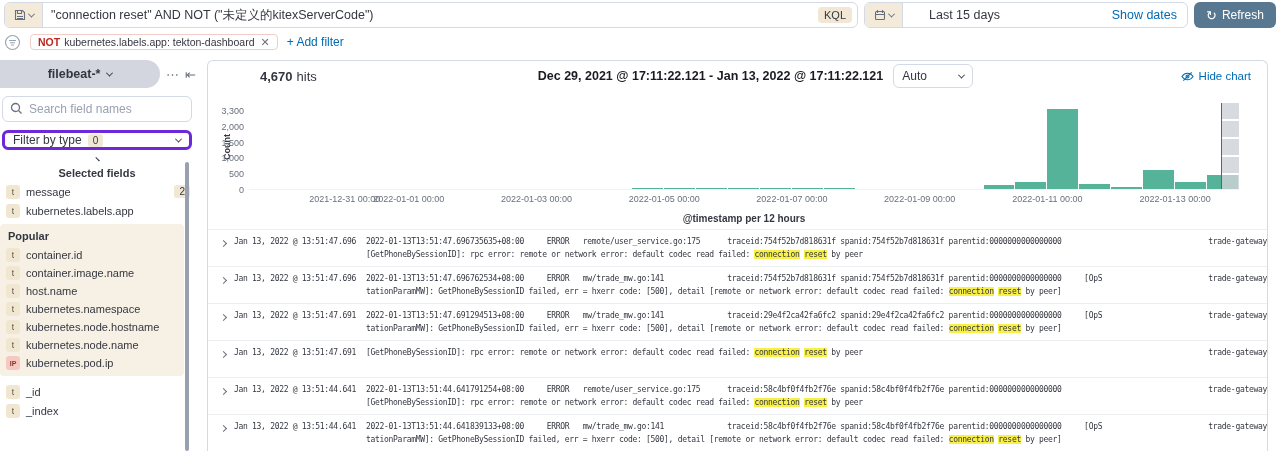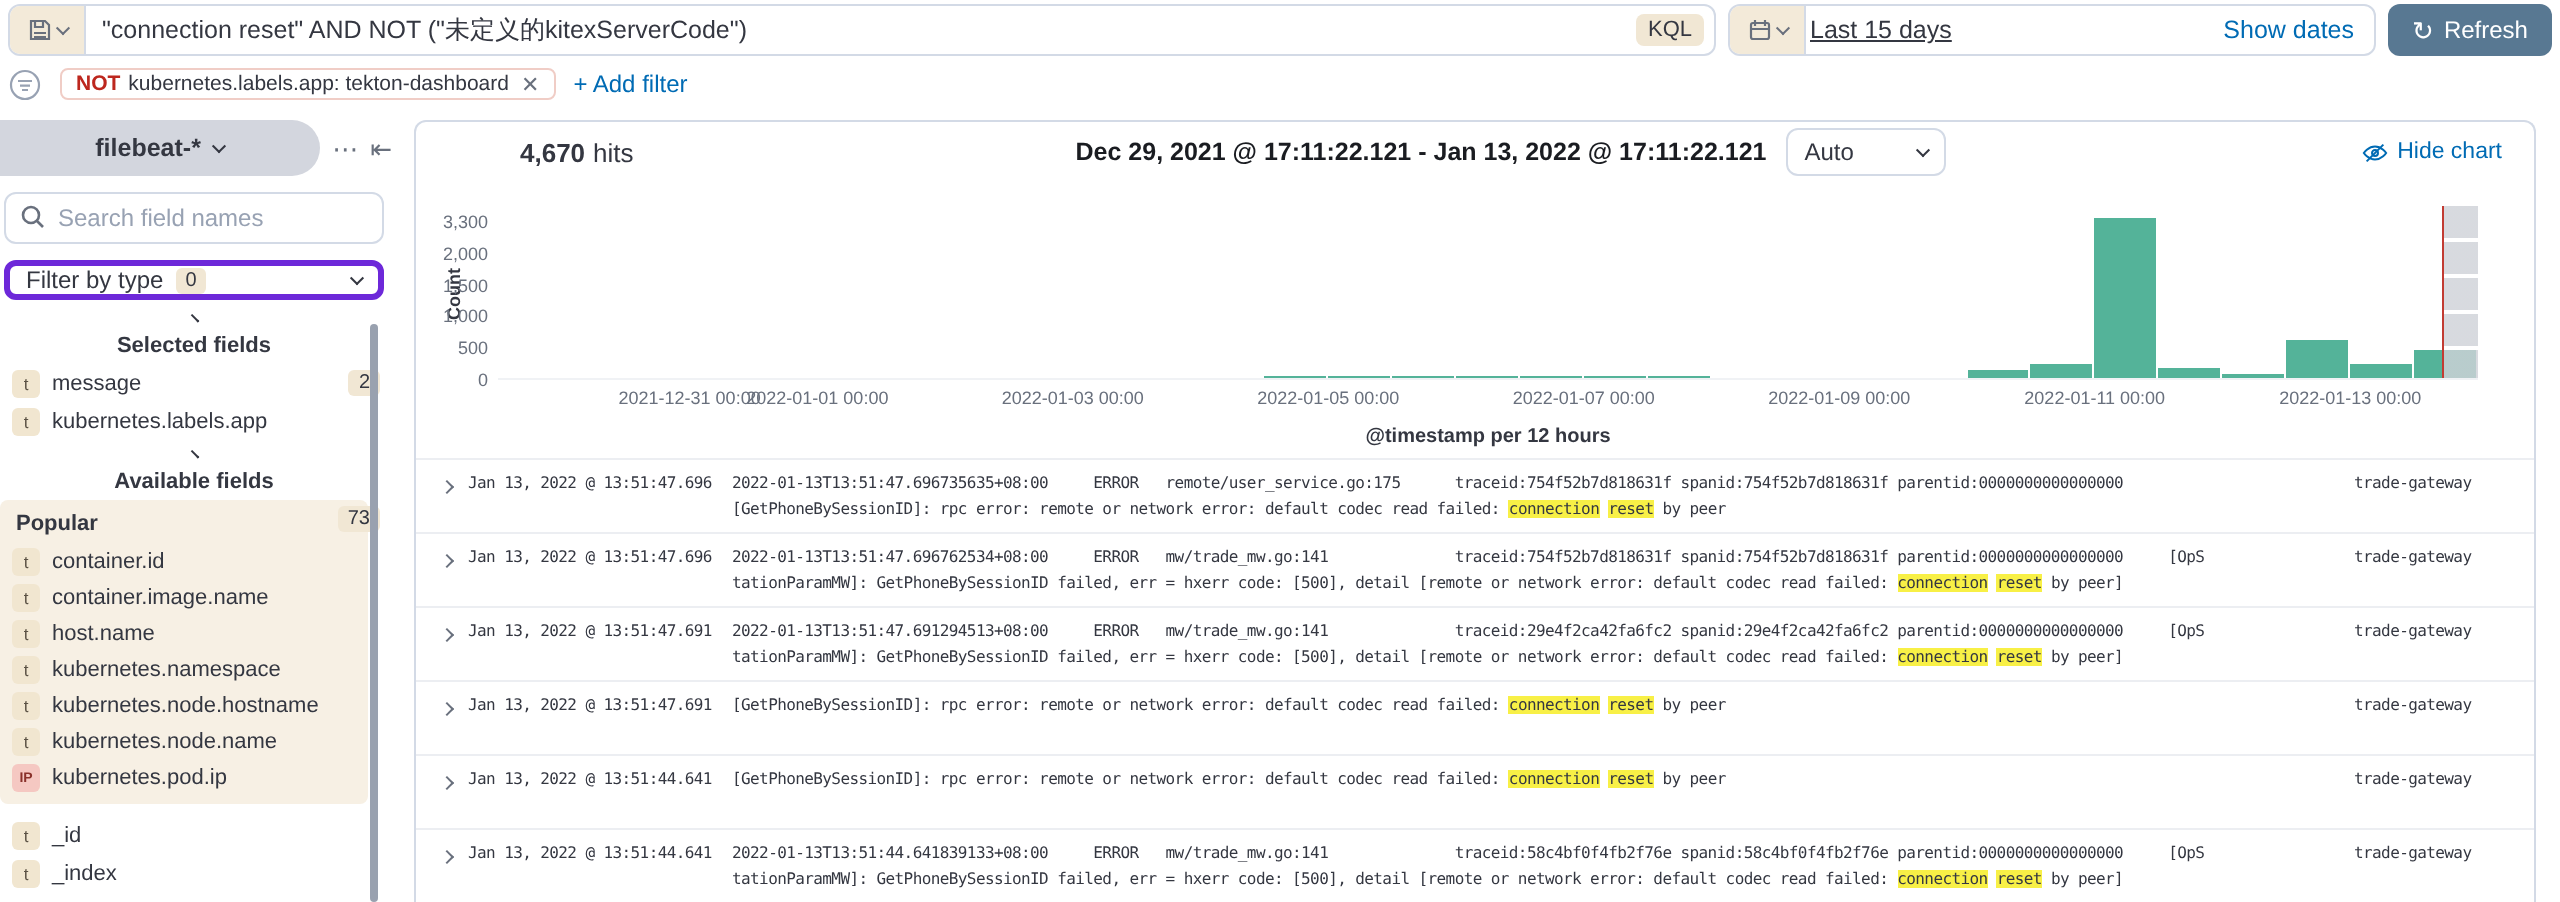--- a/index.html
+++ b/index.html
@@ -11,21 +11,21 @@
   .top-bar { position:absolute; top:2px; left:4px; right:4px; height:26px; display:flex; gap:6px; }
   .query-wrap { flex:1; display:flex; align-items:center; border:1px solid #d3dae6; border-radius:6px; background:#fff; overflow:hidden; }
   .saved-query-btn { width:38px; height:100%; background:#f3ead9; border-right:1px solid #d3dae6;
     display:flex; align-items:center; justify-content:center; gap:3px; cursor:pointer; color:#69707d; }
   .query-input { flex:1; border:0; outline:none; font-size:12.5px; padding:0 8px; color:#343741;
     font-family:"Liberation Sans",sans-serif; background:transparent; }
   .kql-badge { background:#f1e7d4; border-radius:4px; font-size:11px; padding:2px 6px; margin-right:5px; cursor:pointer; }
   .date-wrap { width:324px; display:flex; align-items:center; border:1px solid #d3dae6; border-radius:6px; background:#fff; overflow:hidden; }
   .cal-btn { width:38px; height:100%; background:#f3ead9; border-right:1px solid #d3dae6;
     display:flex; align-items:center; justify-content:center; gap:3px; cursor:pointer; color:#69707d; }
-  .date-text { font-size:12.5px; padding-left:2px; cursor:pointer;text-decoration:underline; }
+  .date-text { font-size:12.5px; padding-left:26px; cursor:pointer; }
   .show-dates { margin-left:auto; font-size:12.5px; color:#006bb4; padding-right:10px; cursor:pointer; }
   .refresh-btn { width:82px; background:#587892; border:0; border-radius:6px; color:#fff; font-size:12px;
     display:flex; align-items:center; justify-content:center; gap:5px; cursor:pointer; font-family:"Liberation Sans",sans-serif; }
   .refresh-glyph { font-size:13px; line-height:1; }
 
   
   .filter-row { position:absolute; top:31px; left:4px; height:22px; display:flex; align-items:center; gap:9px; }
   .filter-pill { display:inline-flex; align-items:center; gap:4px; height:16px; padding:0 7px;
     border:1px solid #f0cdc6; border-radius:4px; background:#fff; font-size:10.5px; cursor:pointer; }
   .not-prefix { color:#bd271e; font-weight:700; }
@@ -89,21 +89,21 @@
   .xtick { position:absolute; transform:translateX(-50%); font-size:9px; color:#69707d; white-space:nowrap; }
   .axis-title { position:absolute; left:41px; right:28px; top:122px; text-align:center; font-size:10px; font-weight:700; color:#343741; }
 
   
   .log-table { position:absolute; top:168px; left:0; right:0; }
   .log-row { height:37px; border-top:1px solid #eceef2; display:flex; padding:5px 0 0 10px;
     font-family:"DejaVu Sans Mono", monospace; font-size:8px; letter-spacing:-0.3px; line-height:13px; }
   .expand-cell { width:16px; padding-top:2px; padding-left:3px; cursor:pointer; }
   .time-cell { width:132px; white-space:pre; }
   .msg-cell { flex:1; white-space:pre; overflow:hidden; }
-  .app-cell { width:90px; white-space:pre; }
+  .app-cell { width:90px; white-space:pre;text-align:right; }
   mark { background:#f8f046; color:#343741; padding:0; }
 
   .chev { display:inline-block; width:5px; height:5px; border-right:1.4px solid currentColor;
     border-bottom:1.4px solid currentColor; transform:rotate(45deg) translate(-1px,-1px); }
   .chev-r { display:inline-block; width:5px; height:5px; border-right:1.3px solid #69707d;
     border-bottom:1.3px solid #69707d; transform:rotate(-45deg); }
   svg { display:block; }
 </style>
 </head>
 <body>
@@ -182,25 +182,20 @@
     <div id="selected-list">
         <div class="field-item">
           <span class="fbadge b-t">t</span>
           <span class="fname">message</span>
         </div>
         <div class="field-item">
           <span class="fbadge b-t">t</span>
           <span class="fname">kubernetes.labels.app</span>
         </div>
       </div>
-    <div class="sec-header" style="margin-top:8px">
-      <span class="chev"></span>
-      <span class="sec-label">Available fields</span>
-      <span class="cnt-badge">73</span>
-    </div>
     <div class="popular-panel">
       <div class="popular-label">Popular</div>
       <div id="popular-list">
           <div class="field-item">
             <span class="fbadge b-t">t</span>
             <span class="fname">container.id</span>
           </div>
           <div class="field-item">
             <span class="fbadge b-t">t</span>
             <span class="fname">container.image.name</span>
@@ -331,21 +326,21 @@
         </div>
         <div class="log-row">
           <div class="expand-cell"><span class="chev-r"></span></div>
           <div class="time-cell">Jan 13, 2022 @ 13:51:47.691</div>
           <div class="msg-cell"><div>[GetPhoneBySessionID]: rpc error: remote or network error: default codec read failed: <mark>connection</mark> <mark>reset</mark> by peer</div></div>
           <div class="app-cell">trade-gateway</div>
         </div>
         <div class="log-row">
           <div class="expand-cell"><span class="chev-r"></span></div>
           <div class="time-cell">Jan 13, 2022 @ 13:51:44.641</div>
-          <div class="msg-cell"><div>[GetPhoneBySessionID]: rpc error: remote or network error: default codec read failed: <mark>connection</mark> <mark>reset</mark> by peer</div></div>
+          <div class="msg-cell"><div>2022-01-13T13:51:44.641791254+08:00     ERROR   remote/user_service.go:175      traceid:58c4bf0f4fb2f76e spanid:58c4bf0f4fb2f76e parentid:0000000000000000</div><div>[GetPhoneBySessionID]: rpc error: remote or network error: default codec read failed: <mark>connection</mark> <mark>reset</mark> by peer</div></div>
           <div class="app-cell">trade-gateway</div>
         </div>
         <div class="log-row">
           <div class="expand-cell"><span class="chev-r"></span></div>
           <div class="time-cell">Jan 13, 2022 @ 13:51:44.641</div>
           <div class="msg-cell"><div>2022-01-13T13:51:44.641839133+08:00     ERROR   mw/trade_mw.go:141              traceid:58c4bf0f4fb2f76e spanid:58c4bf0f4fb2f76e parentid:0000000000000000     [OpS</div><div>tationParamMW]: GetPhoneBySessionID failed, err = hxerr code: [500], detail [remote or network error: default codec read failed: <mark>connection</mark> <mark>reset</mark> by peer]</div></div>
           <div class="app-cell">trade-gateway</div>
         </div>
       </div>
   </div>

